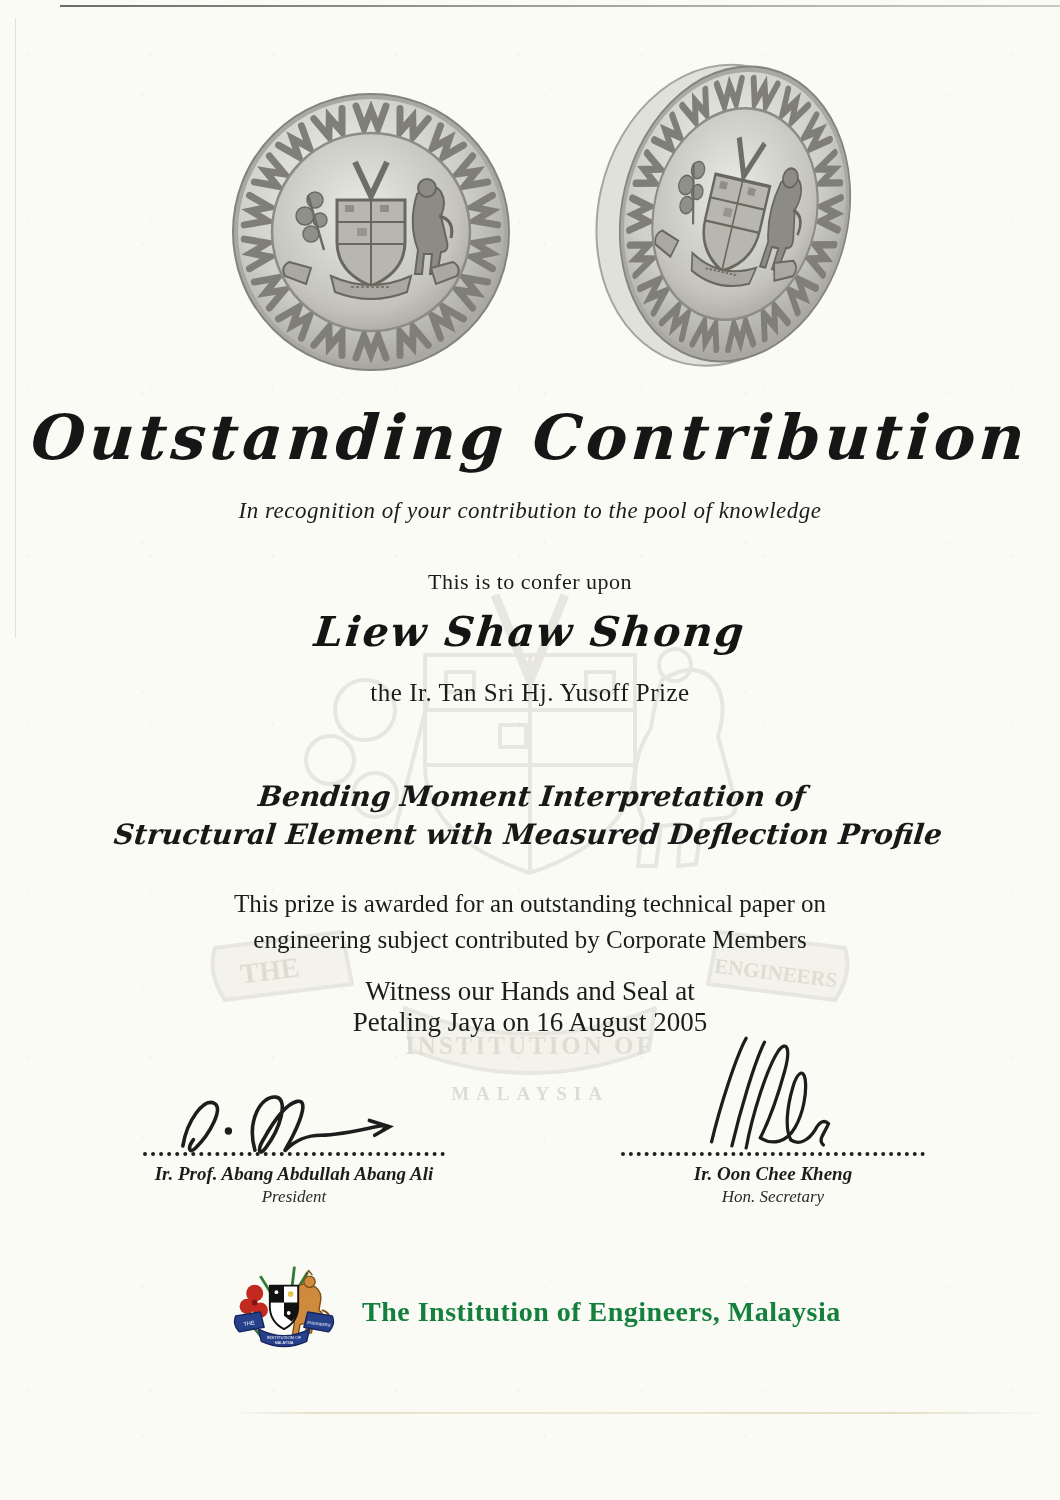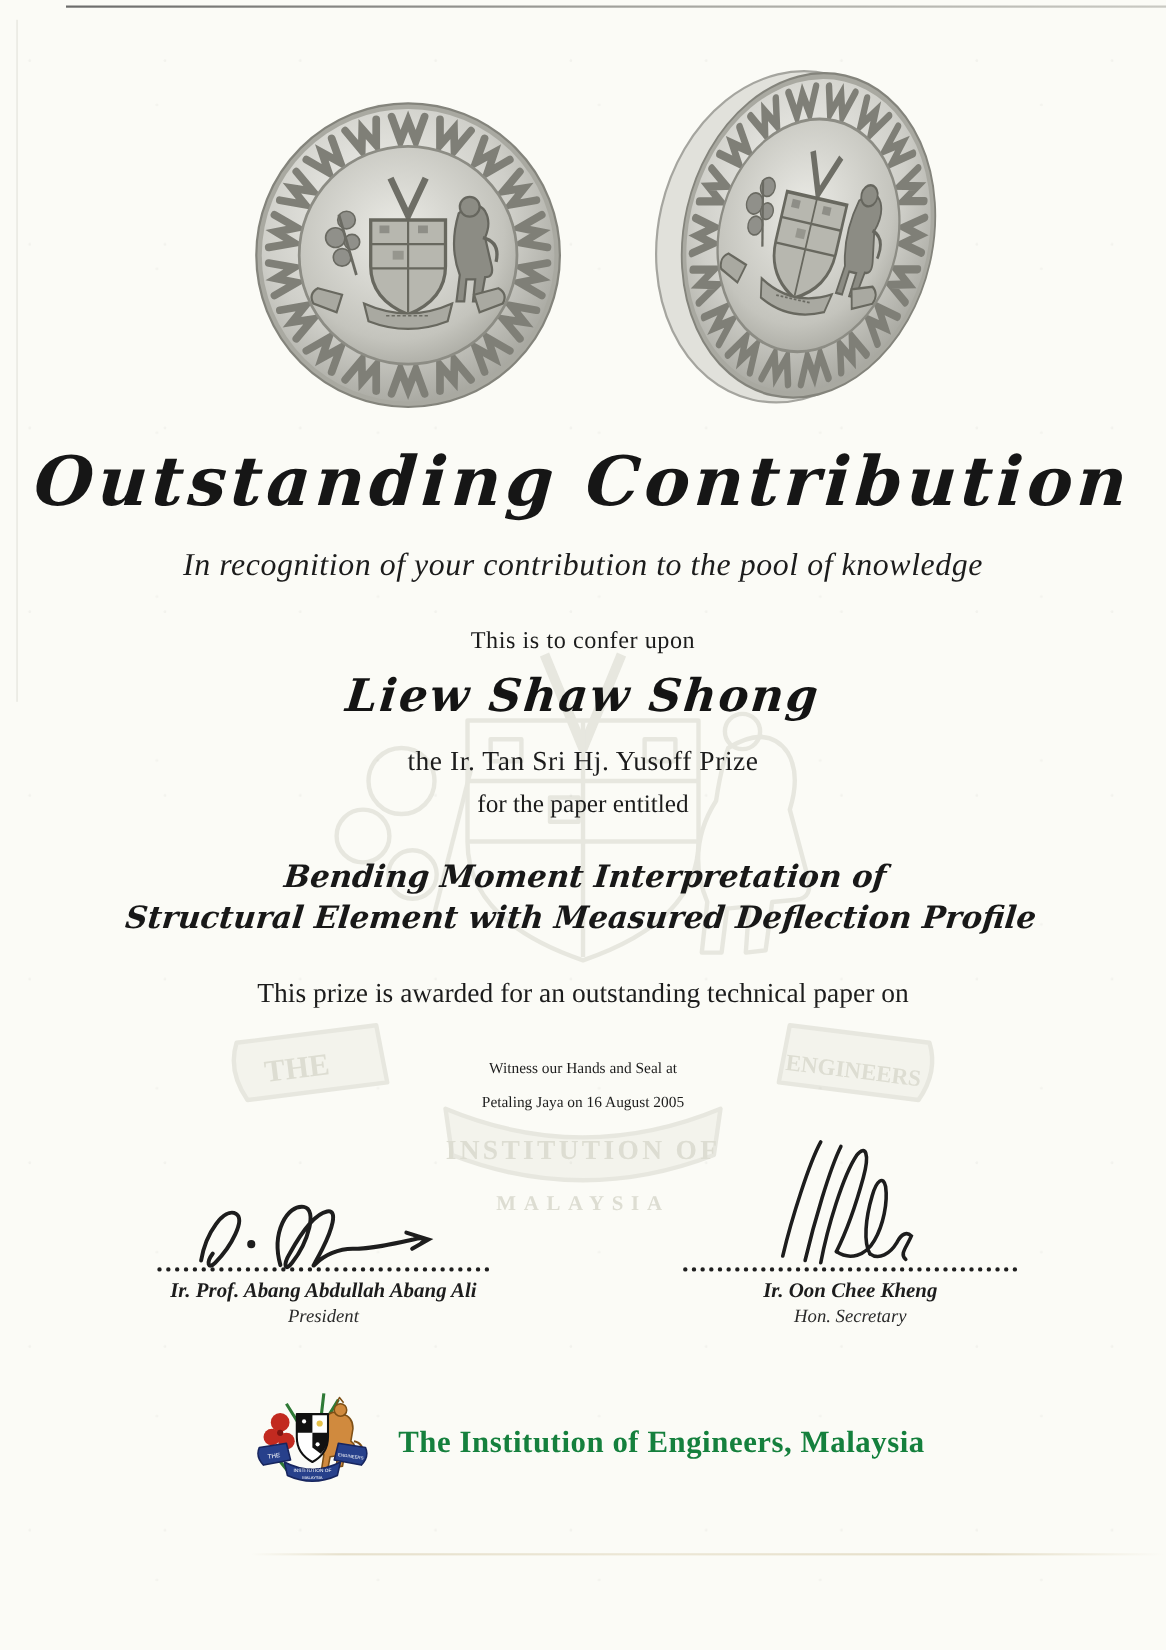--- a/index.html
+++ b/index.html
@@ -28,34 +28,34 @@
     background:linear-gradient(90deg,transparent,#e7e1cd 10%,#ece7d6 45%,#e4ddc6 80%,transparent);}
 
   .abs{position:absolute;}
   .ctr{left:0;right:0;text-align:center;}
 
   .title{
     top:404px;font-family:"DejaVu Serif", serif;font-style:italic;font-weight:600;
     font-size:62px;letter-spacing:4px;line-height:1.1;color:#161616;
     transform:skewX(-4deg);
   }
-  .subtitle{top:498px;font-style:italic;font-size:29px;letter-spacing:.5px;}
+  .subtitle{top:498px;font-style:italic;font-size:23px;letter-spacing:.5px;}
   .confer{top:569px;font-size:22px;letter-spacing:.5px;text-align:center;}
   .recipient{
     top:608px;font-family:"DejaVu Serif", serif;font-style:italic;font-weight:bold;
     font-size:41px;letter-spacing:2px;transform:skewX(-6deg);color:#141414;
   }
   .prize{top:679px;font-weight:normal;font-size:25px;letter-spacing:.5px;}
   .paper-intro{top:718px;font-size:23px;}
   .paper-title{
     top:778px;font-family:"DejaVu Serif", serif;font-style:italic;font-weight:bold;
     font-size:28px;line-height:38px;transform:skewX(-6deg);color:#181818;
   }
   .award{top:886px;font-size:25px;line-height:36px;text-align:center;}
-  .witness{top:956px;font-size:14px;line-height:31px;}
+  .witness{top:976px;font-size:27px;line-height:31px;}
 
   .sig-line{position:absolute;top:1152px;border-bottom:4px dotted #1f1f1f;height:0;}
   .sig-line.left{left:143px;width:302px;}
   .sig-line.right{left:621px;width:304px;}
   .sig-name{position:absolute;top:1163px;font-weight:bold;font-style:italic;font-size:19px;text-align:center;}
   .sig-name.left{left:143px;width:302px;}
   .sig-name.right{left:621px;width:304px;}
   .sig-title{position:absolute;top:1187px;font-style:italic;font-size:17px;color:#2a2a2a;text-align:center;}
   .sig-title.left{left:143px;width:302px;}
   .sig-title.right{left:621px;width:304px;}
@@ -183,29 +183,29 @@
   <div class="abs ctr txt title">Outstanding Contribution</div>
 
   <div class="abs ctr txt subtitle">In recognition of your contribution to the pool of knowledge</div>
 
   <div class="abs ctr txt confer">This is to confer upon</div>
 
   <div class="abs ctr txt recipient">Liew Shaw Shong</div>
 
   <div class="abs ctr txt prize">the Ir. Tan Sri Hj. Yusoff Prize</div>
 
-  <div class="abs ctr txt paper-intro">for the paper entitled</div>
 
   <div class="abs ctr txt paper-title">
     <div>Bending Moment Interpretation of</div>
     <div>Structural Element with Measured Deflection Profile</div>
   </div>
 
   <div class="abs ctr txt award">
     <div>This prize is awarded for an outstanding technical paper on</div>
+    <div>engineering subject contributed by Corporate Members</div>
   </div>
 
   <div class="abs ctr txt witness">
     <div>Witness our Hands and Seal at</div>
     <div>Petaling Jaya on 16 August 2005</div>
   </div>
 
   <svg class="sig-svg left" width="230" height="70" viewBox="0 0 217 65">
     <g stroke="#1d1d1d" stroke-width="3.4" fill="none" stroke-linecap="round">
       <path d="M14,56 C18,32 34,10 44,16 C52,21 40,44 26,58 C20,64 18,58 24,50"></path>

